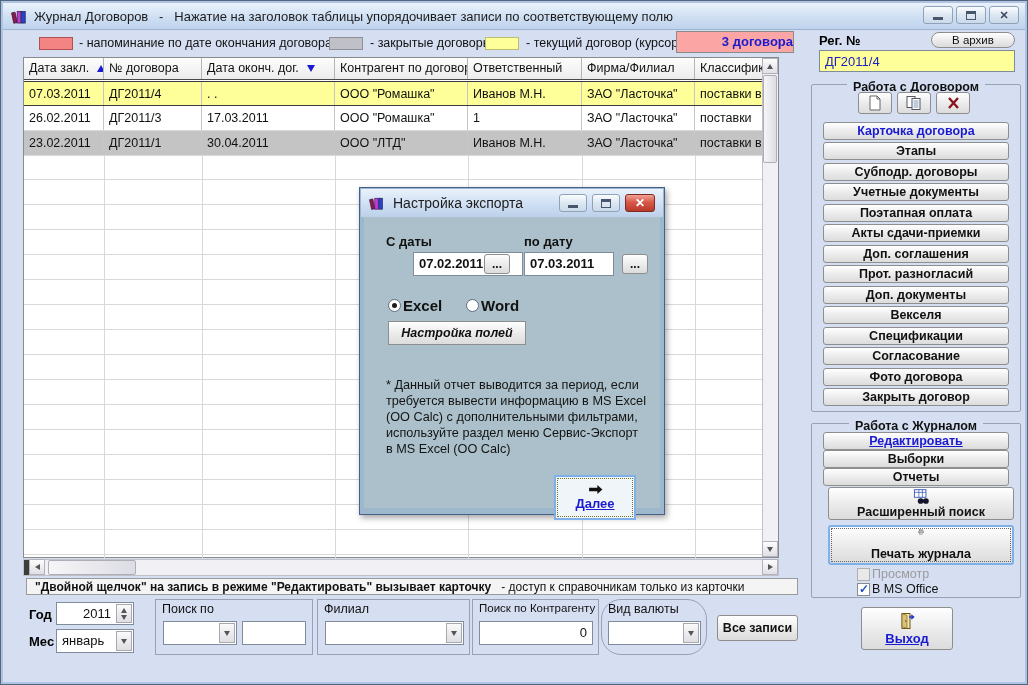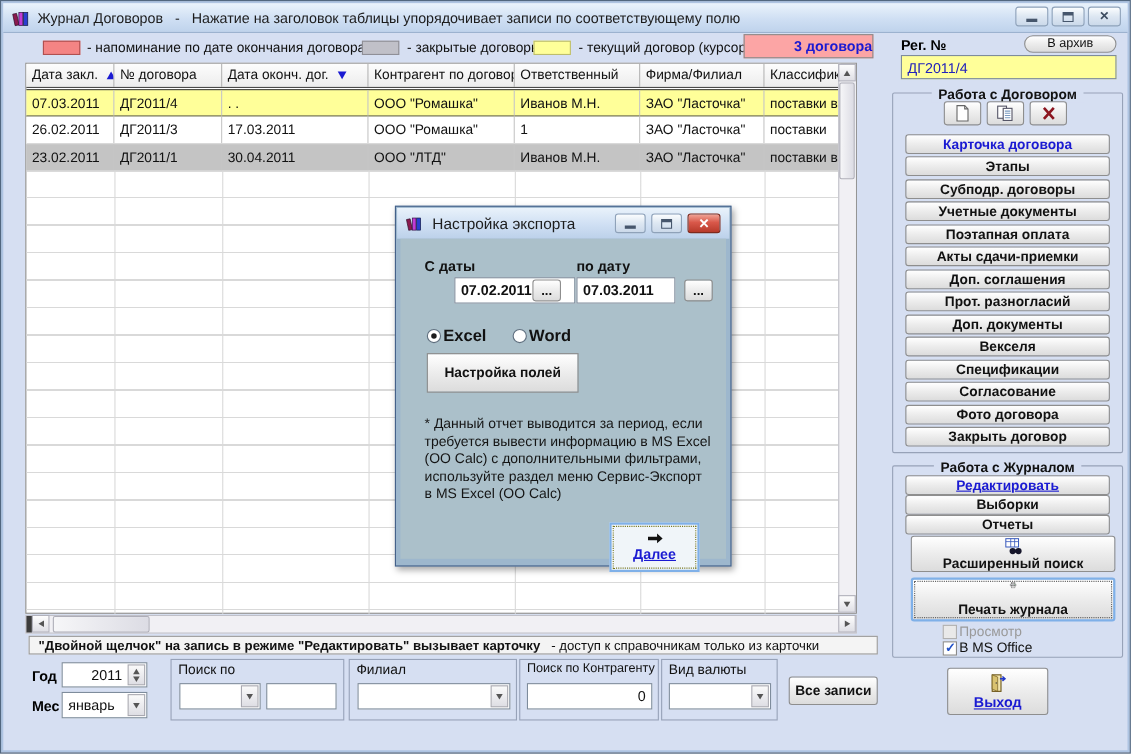--- a/index.html
+++ b/index.html
@@ -292,21 +292,21 @@
           <span class="tri-down"></span>
         </span>
     </div>
   </div>
 
   <div class="groupbox" style="left:471px; top:598px; width:127px; height:56px;">
     <span class="glabel" style="font-size:11.5px;">Поиск по Контрагенту</span>
     <div class="field" style="position:absolute; left:6px; top:21px; width:114px; height:24px; text-align:right;">0</div>
   </div>
 
-  <div class="groupbox" style="left:600px; top:598px; width:106px; height:56px;">
+  <div class="groupbox" style="left:600px; top:598px; width:106px; height:56px;border-radius:20px;">
     <span class="glabel">Вид валюты</span>
     <div class="field" style="position:absolute; left:6px; top:21px; width:93px; height:24px;">
       <span class="combo-arrow">
           <span class="tri-down"></span>
         </span>
     </div>
   </div>
 
   <button class="btn" style="position:absolute; left:716px; top:614px; width:81px; height:26px;">Все записи</button>
 
@@ -433,21 +433,21 @@
 
       <span class="cbrow" style="left:24px; top:80px; font-size:15px; font-weight:bold;">
         <span class="radio checked"></span>
         <span>Excel</span>
       </span>
       <span class="cbrow" style="left:102px; top:80px; font-size:15px; font-weight:bold;">
         <span class="radio"></span>
         <span>Word</span>
       </span>
 
-      <button class="btn" style="position:absolute; left:24px; top:104px; width:138px; height:36px; border-radius:0;">Настройка полей</button>
+      <button class="btn" style="position:absolute; left:24px; top:104px; width:138px; height:24px; border-radius:0;font-style:italic;">Настройка полей</button>
 
       <div class="note">* Данный отчет выводится за период, если требуется вывести информацию в MS Excel (OO Calc) с дополнительными фильтрами, используйте раздел меню Сервис-Экспорт в MS Excel (OO Calc)</div>
 
       <div class="next-outer">
         <div class="next-inner">
           <svg width="17" height="11" viewBox="0 0 18 12">
             <path d="M2 4.2h9V1.2L16.5 6 11 10.8V7.8H2z" fill="#111"></path>
           </svg>
           <span class="blue u" style="font-size:13px; font-weight:bold;">Далее</span>
         </div>

